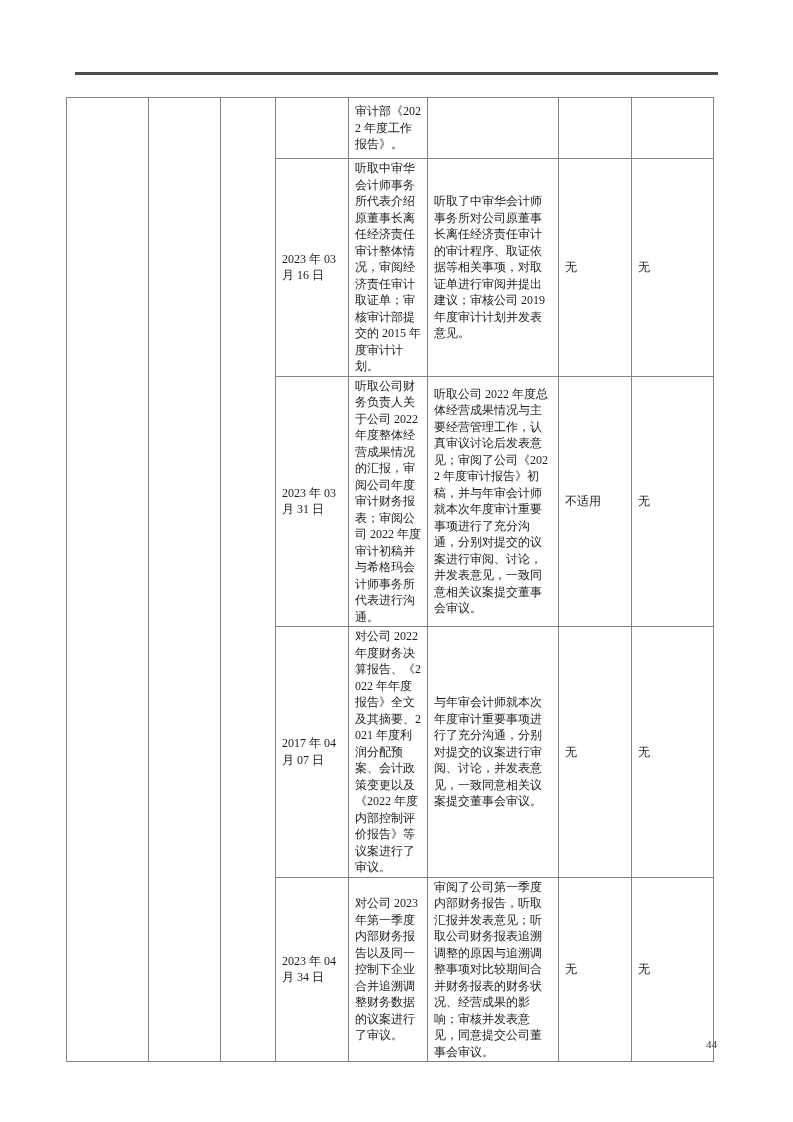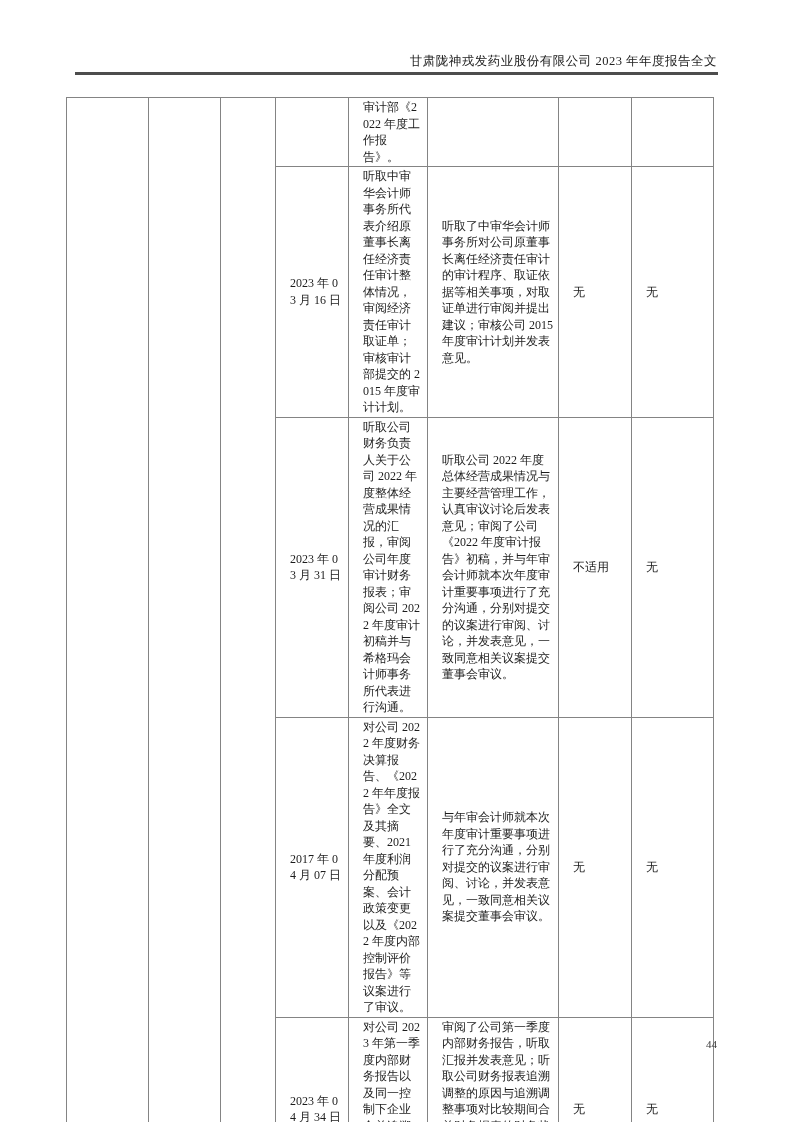--- a/index.html
+++ b/index.html
@@ -30,41 +30,40 @@
     position:absolute;
     top:97px;left:66px;
     width:647px;
     border-collapse:collapse;
     table-layout:fixed;
   }
   table.report-table td{
     border:1px solid #848484;
     font-size:12px;
     line-height:16.5px;
-    padding:1px 5px 1px 14px;
+    padding:1px 5px 1px 6px;
     vertical-align:middle;
     text-align:left;
     word-break:break-all;
     color:#1c1c1c;
   }
   td.valign-top{vertical-align:top;padding-top:2px;}
   .page-number{
     position:absolute;
     top:1038px;right:76px;
     font-size:11px;
     color:#3a3a3a;
     margin-left:30px;
   }
 </style>
 </head>
 <body>
 
 <div class="page">
 
-  <div class="header-title">甘肃陇神戎发药业股份有限公司 2023 年年度报告全文</div>
 
   <div class="header-rule"></div>
 
   <table class="report-table">
     <colgroup>
       <col style="width:82px">
       <col style="width:72px">
       <col style="width:55px">
       <col style="width:73px">
       <col style="width:79px">
@@ -79,21 +78,21 @@
         <td rowspan="5"></td>
         <td></td>
         <td class="valign-top">审计部《2022 年度工作报告》。</td>
         <td></td>
         <td></td>
         <td></td>
       </tr>
       <tr style="height:207px">
         <td>2023 年 03 月 16 日</td>
         <td>听取中审华会计师事务所代表介绍原董事长离任经济责任审计整体情况，审阅经济责任审计取证单；审核审计部提交的 2015 年度审计计划。</td>
-        <td>听取了中审华会计师事务所对公司原董事长离任经济责任审计的审计程序、取证依据等相关事项，对取证单进行审阅并提出建议；审核公司 2015 年度审计计划并发表意见。</td>
+        <td>听取了中审华会计师事务所对公司原董事长离任经济责任审计的审计程序、取证依据等相关事项，对取证单进行审阅并提出建议；审核公司 2019 年度审计计划并发表意见。</td>
         <td>无</td>
         <td>无</td>
       </tr>
       <tr style="height:239px">
         <td>2023 年 03 月 31 日</td>
         <td>听取公司财务负责人关于公司 2022 年度整体经营成果情况的汇报，审阅公司年度审计财务报表；审阅公司 2022 年度审计初稿并与希格玛会计师事务所代表进行沟通。</td>
         <td>听取公司 2022 年度总体经营成果情况与主要经营管理工作，认真审议讨论后发表意见；审阅了公司《2022 年度审计报告》初稿，并与年审会计师就本次年度审计重要事项进行了充分沟通，分别对提交的议案进行审阅、讨论，并发表意见，一致同意相关议案提交董事会审议。</td>
         <td>不适用</td>
         <td>无</td>
       </tr>

